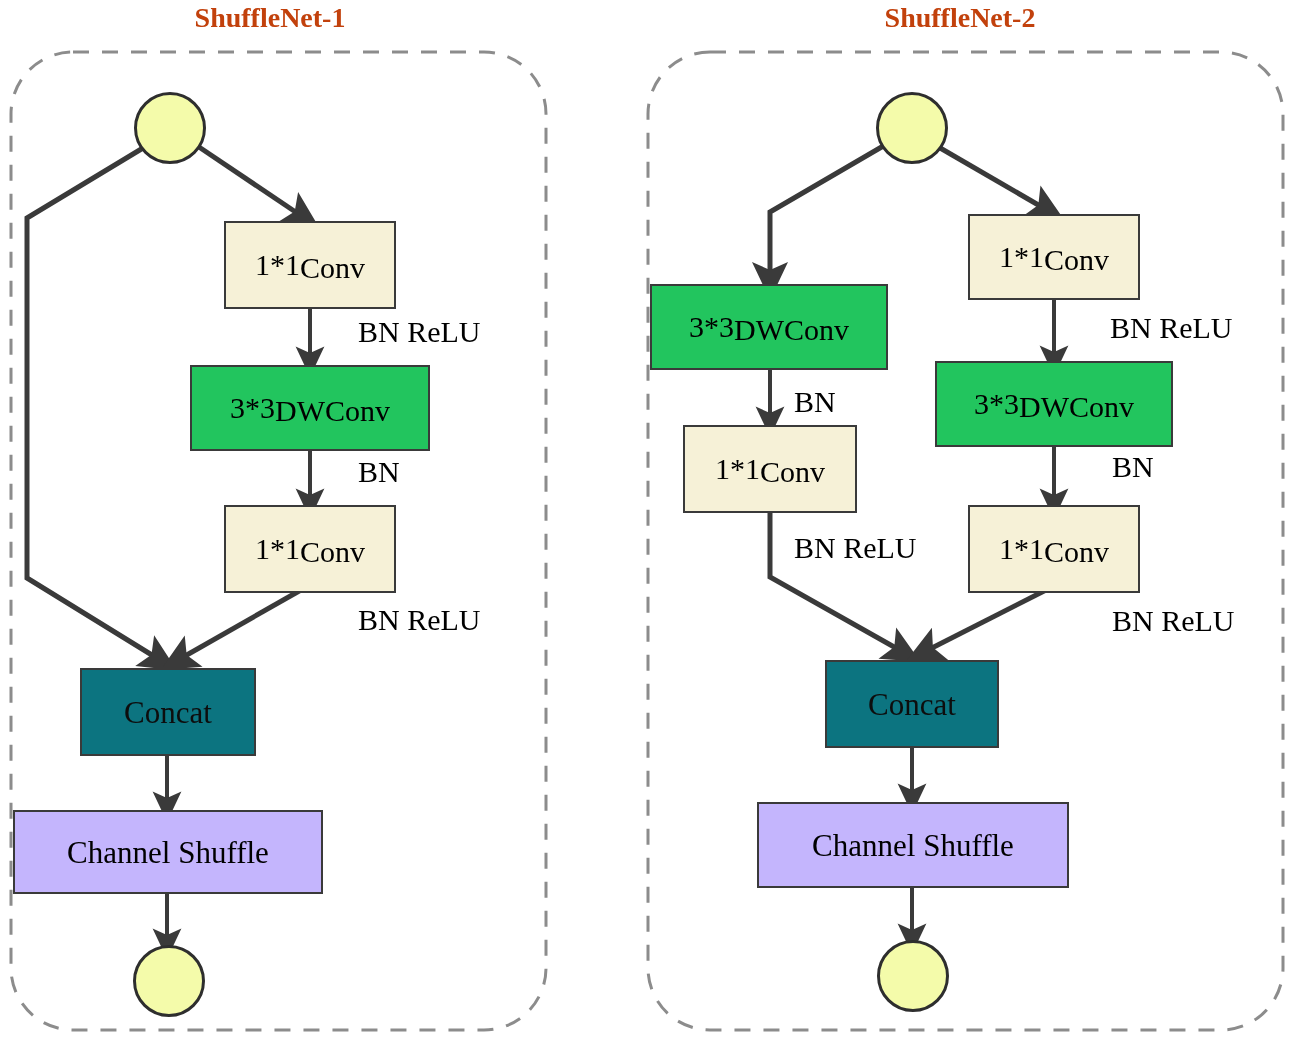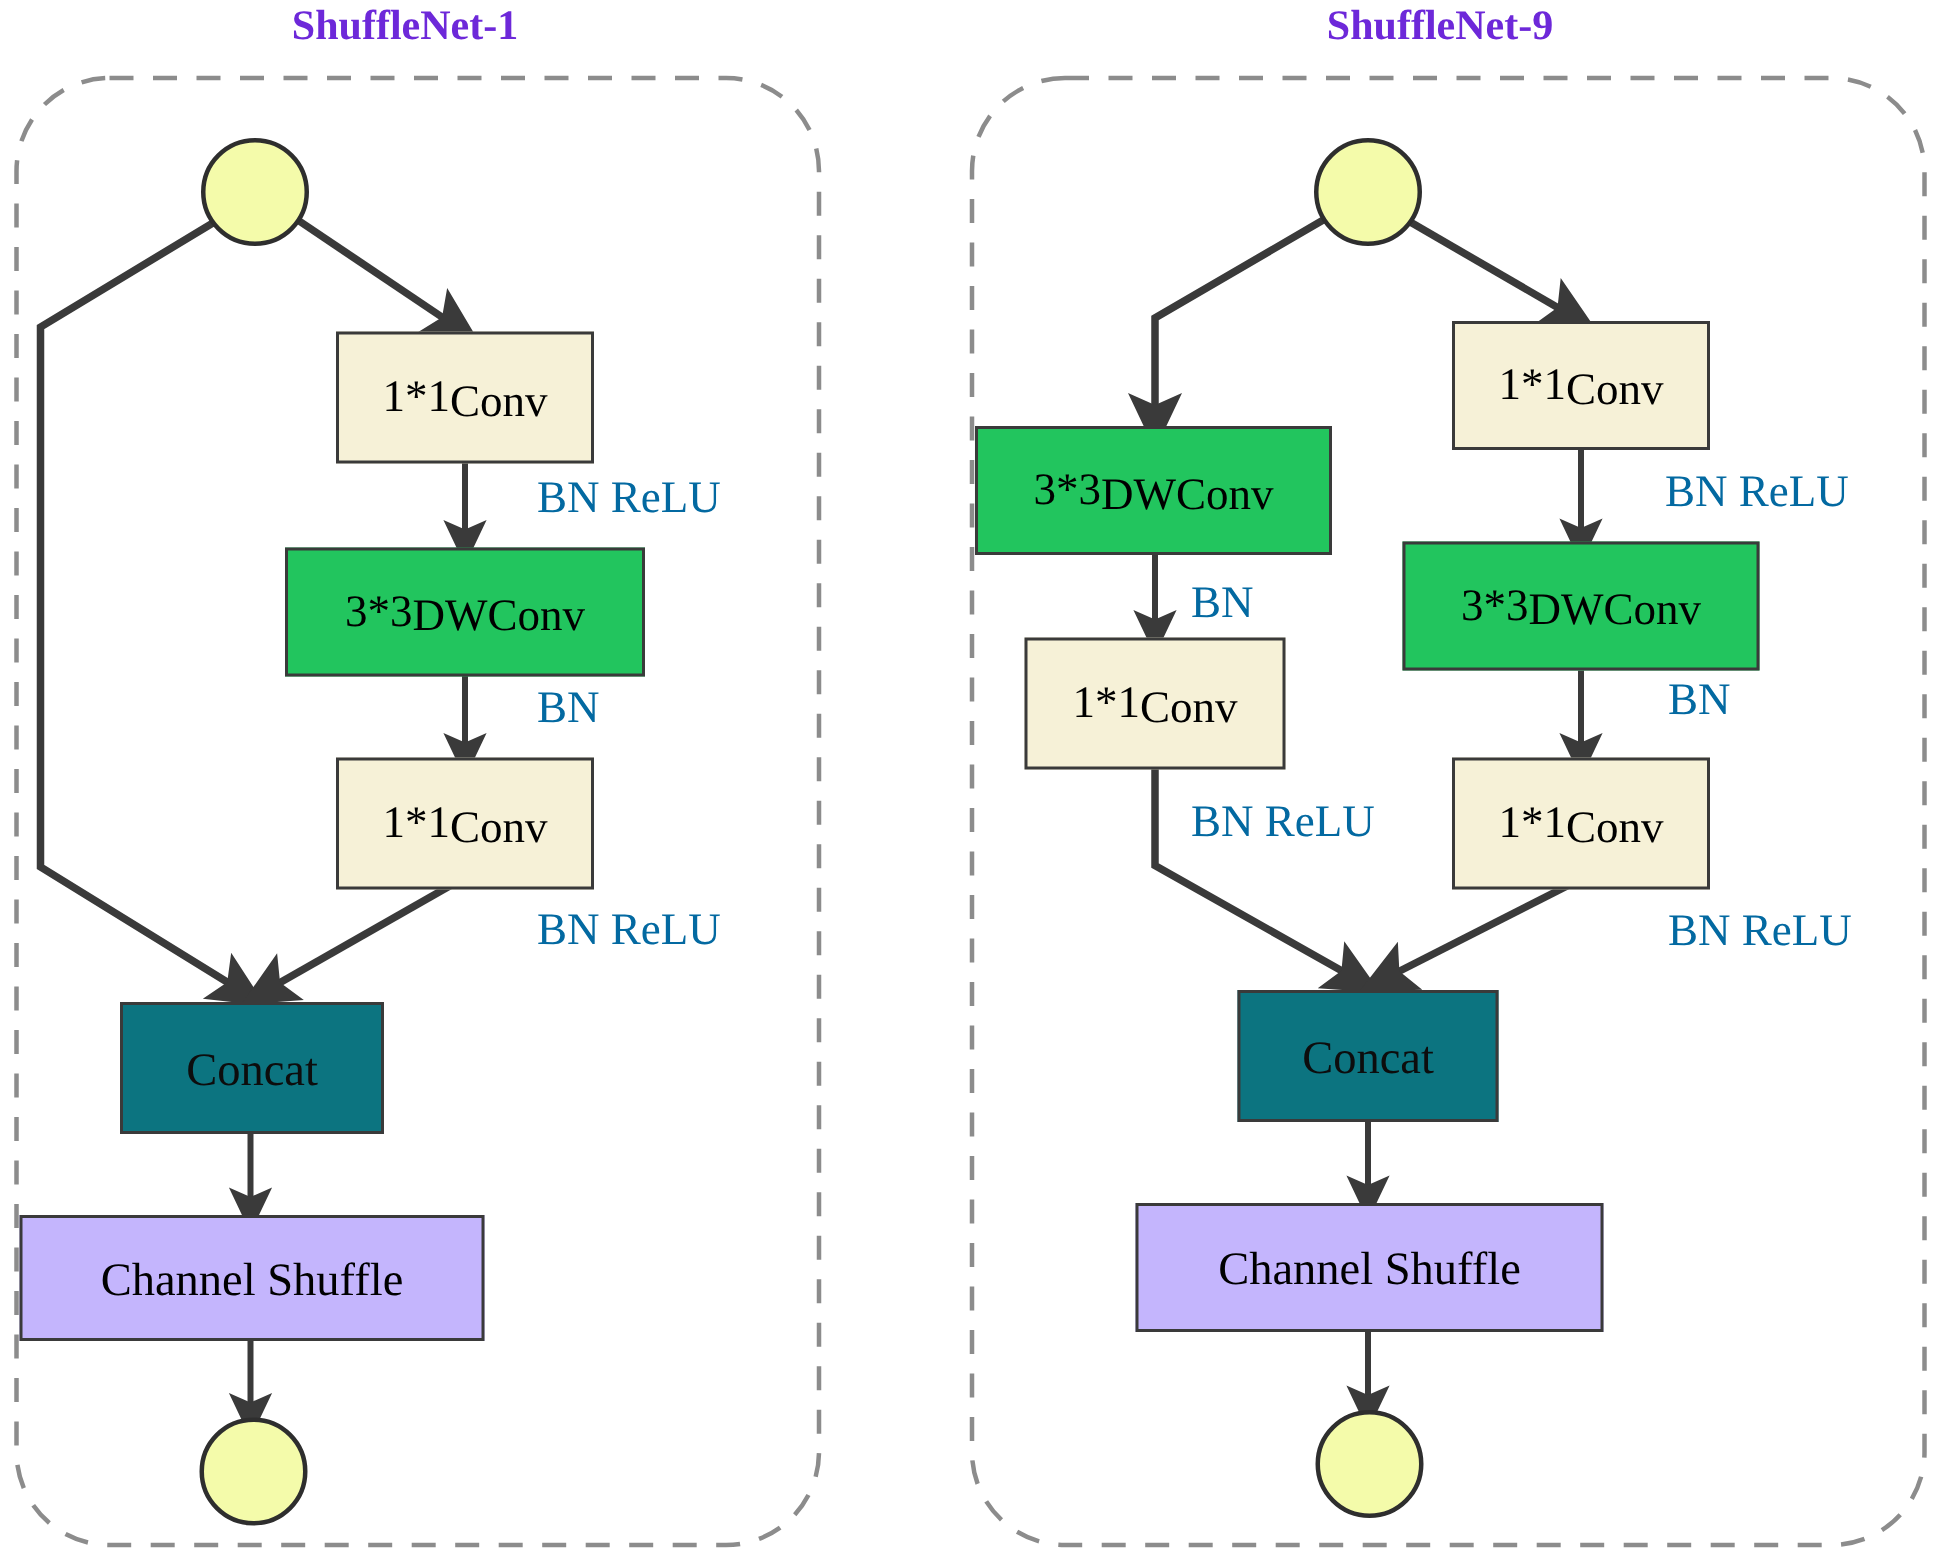--- a/index.html
+++ b/index.html
@@ -24,21 +24,21 @@
     position: absolute;
     left: 0; top: 0;
     width: 1299px;
     height: 1041px;
   }
   .panel-title {
     position: absolute;
     font-family: "Liberation Serif", "DejaVu Serif", serif;
     font-weight: bold;
     font-size: 28px;
-    color: #6d28d9;
+    color: #c2410c;
     text-align: center;
     letter-spacing: 0px;
     white-space: nowrap;
   }
   .node-box {
     position: absolute;
     box-sizing: border-box;
     border: 2.5px solid #3a3a3a;
     display: flex;
     flex-direction: row;
@@ -53,21 +53,21 @@
   .box-conv { background: #f6f1d7; }
   .box-dwconv { background: #22c55e; }
   .box-concat { background: #0c7480; }
   .box-concat .l1 { font-size: 31px; text-align: right; }
   .box-shuffle { background: #c4b5fd; }
   .box-shuffle .l1 { font-size: 31px; }
   .edge-label {
     position: absolute;
     font-family: "Liberation Serif", "DejaVu Serif", serif;
     font-size: 30px;
-    color: #0369a1;
+    color: #000000;
     white-space: nowrap;
   }
   .io-circle {
     position: absolute;
     border-radius: 50%;
     background: #f4fbaa;
     border: 3px solid #2e2e2e;
     box-sizing: border-box;
   }
 </style>
@@ -148,21 +148,21 @@
   <div class="node-box box-concat" style="left:80px; top:668px; width:176px; height:88px; color:#0d0d0d;">
     <span class="l1">Concat</span>
   </div>
 
   <div class="node-box box-shuffle" style="left:13px; top:810px; width:310px; height:84px;">
     <span class="l1">Channel Shuffle</span>
   </div>
 
   <div class="io-circle" style="left:133px; top:945px; width:72px; height:72px;"></div>
 
-  <div class="panel-title" style="left:810px; top:2px; width:300px;">ShuffleNet-9</div>
+  <div class="panel-title" style="left:810px; top:2px; width:300px;">ShuffleNet-2</div>
 
   <div class="io-circle" style="left:876px; top:92px; width:72px; height:72px;"></div>
 
   <div class="node-box box-dwconv" style="left:650px; top:284px; width:238px; height:86px;">
     <span class="l1">3*3</span>
     <span class="l2">DWConv</span>
   </div>
 
   <div class="edge-label" style="left:794px; top:385px;">BN</div>
 

